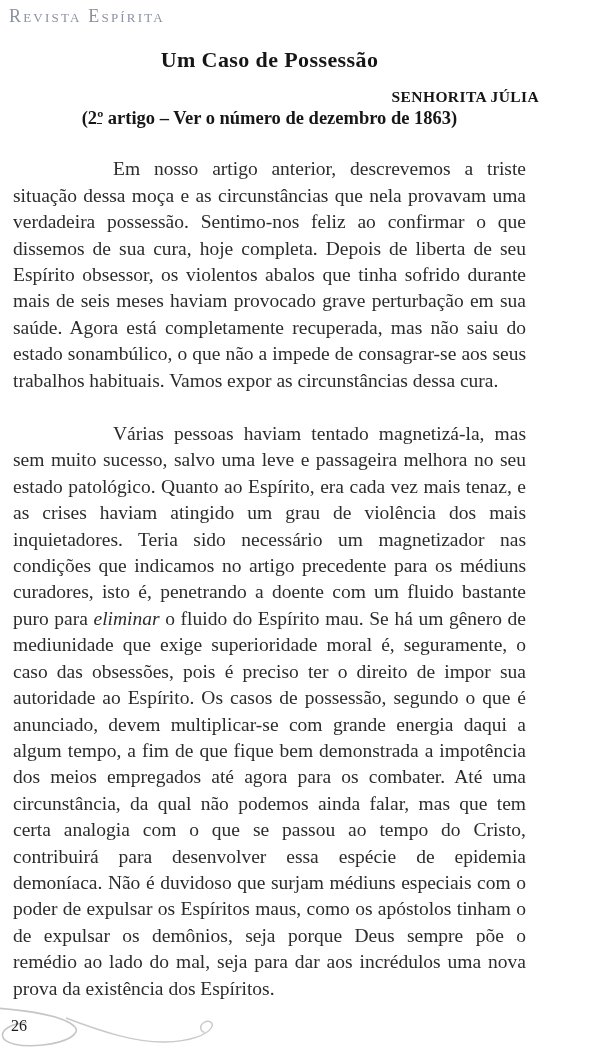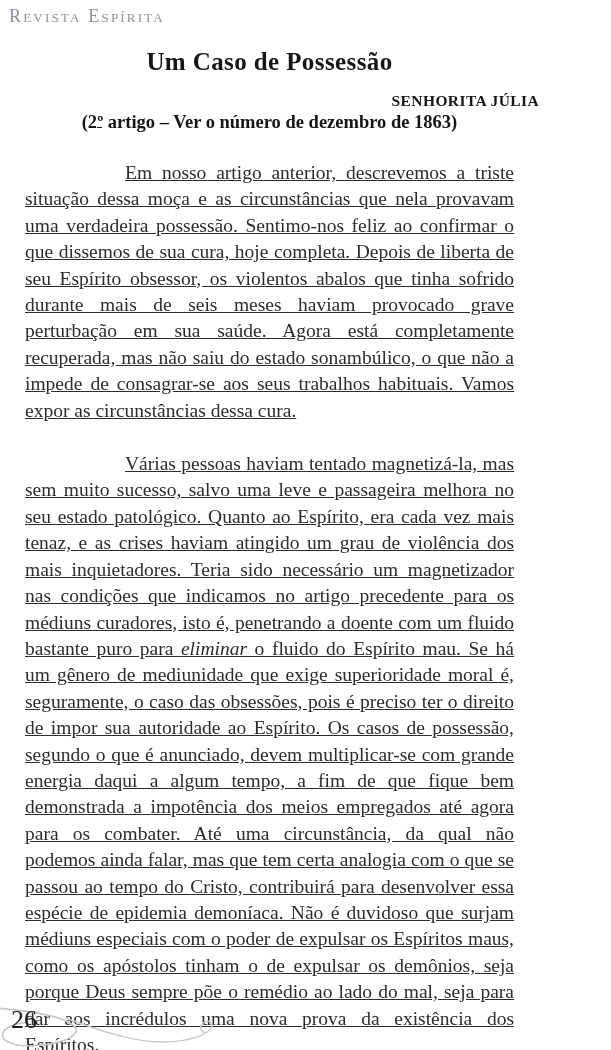--- a/index.html
+++ b/index.html
@@ -21,21 +21,21 @@
     left: 9px;
     font-variant: small-caps;
     font-size: 18px;
     letter-spacing: 2.2px;
     color: #8a92a0;
   }
   .title {
     margin: 0;
     padding-top: 47px;
     text-align: center;
-    font-size: 25px;
+    font-size: 22px;
     line-height: 1.2;
     font-weight: bold;
     letter-spacing: 0.4px;
     color: #161616;
   }
   .subtitle {
     margin-top: 15px;
     text-align: right;
     font-size: 15.5px;
     font-weight: bold;
@@ -63,41 +63,40 @@
   }
   .body-text {
     margin-top: 27px;
     padding: 0 9px;
     text-align: justify;
     font-size: 19.5px;
     line-height: 26.4px;
     color: #2c2c2c;
   }
   .body-text p {
-    margin: 16px;
+    margin: 4px;
     text-indent: 100px;
-    text-decoration: underline;
   }
   .body-text p + p {
     margin-top: 27px;
   }
   .em {
     font-style: italic;
   }
   .footer-flourish {
     position: absolute;
     left: 0;
     top: 1002px;
     pointer-events: none;
   }
   .page-number {
     position: absolute;
     left: 11px;
     bottom: 15px;
-    font-size: 26px;
+    font-size: 16px;
     color: #1c1c1c;
   }
 </style>
 </head>
 <body>
 
 <div class="page">
 
   <div class="running-header">Revista Espírita</div>
 

